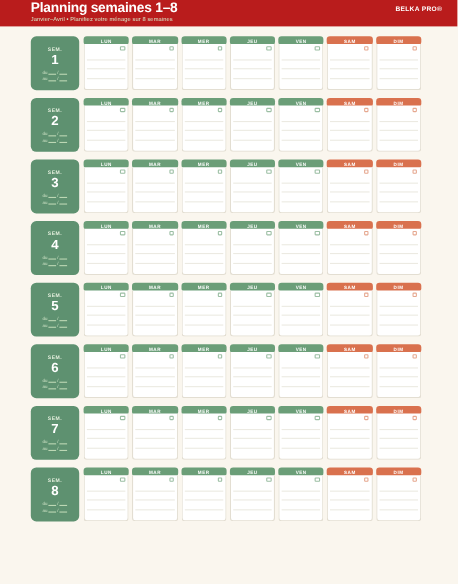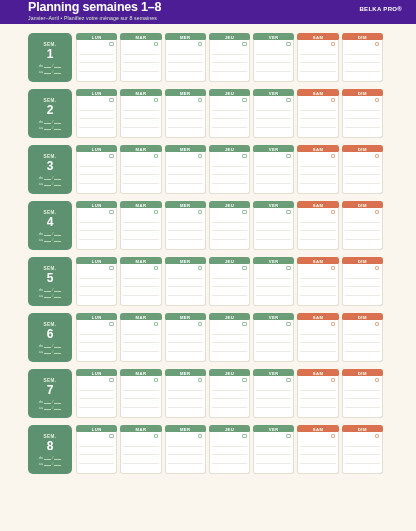--- a/index.html
+++ b/index.html
@@ -10,21 +10,21 @@
     width: 416px;
     height: 531px;
     background: #faf6ee;
     font-family: "Liberation Sans", sans-serif;
     overflow: hidden;
   }
 
   
   .header-band {
     height: 24px;
-    background: #4c1d95;
+    background: #b91c1c;
     position: relative;
     display: flex;
     align-items: flex-start;
     padding: 1px 14px 0 28px;
     box-sizing: border-box;
   }
   .header-left {
     display: flex;
     flex-direction: column;
     justify-content: flex-start;

